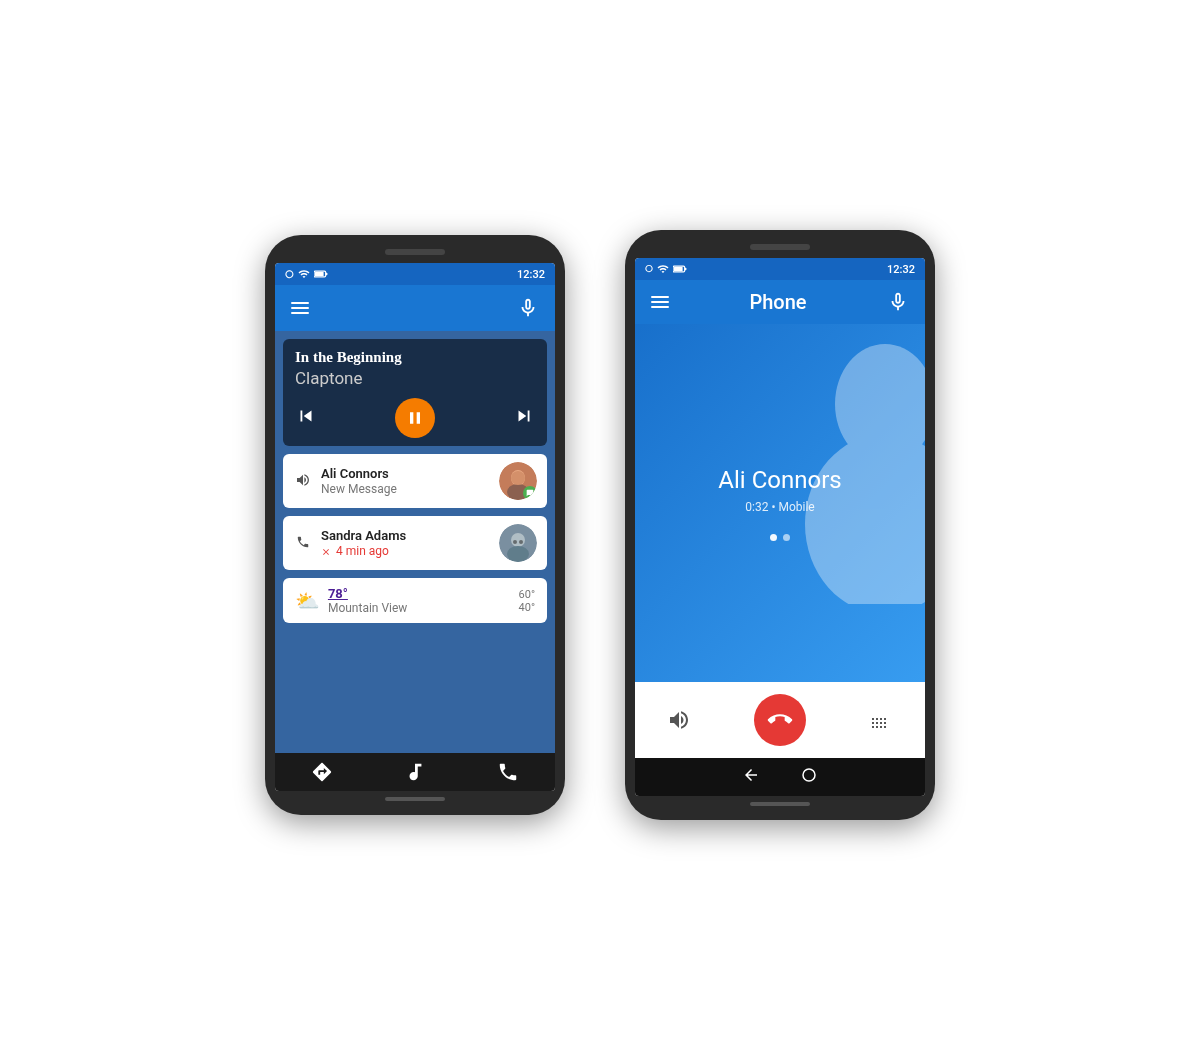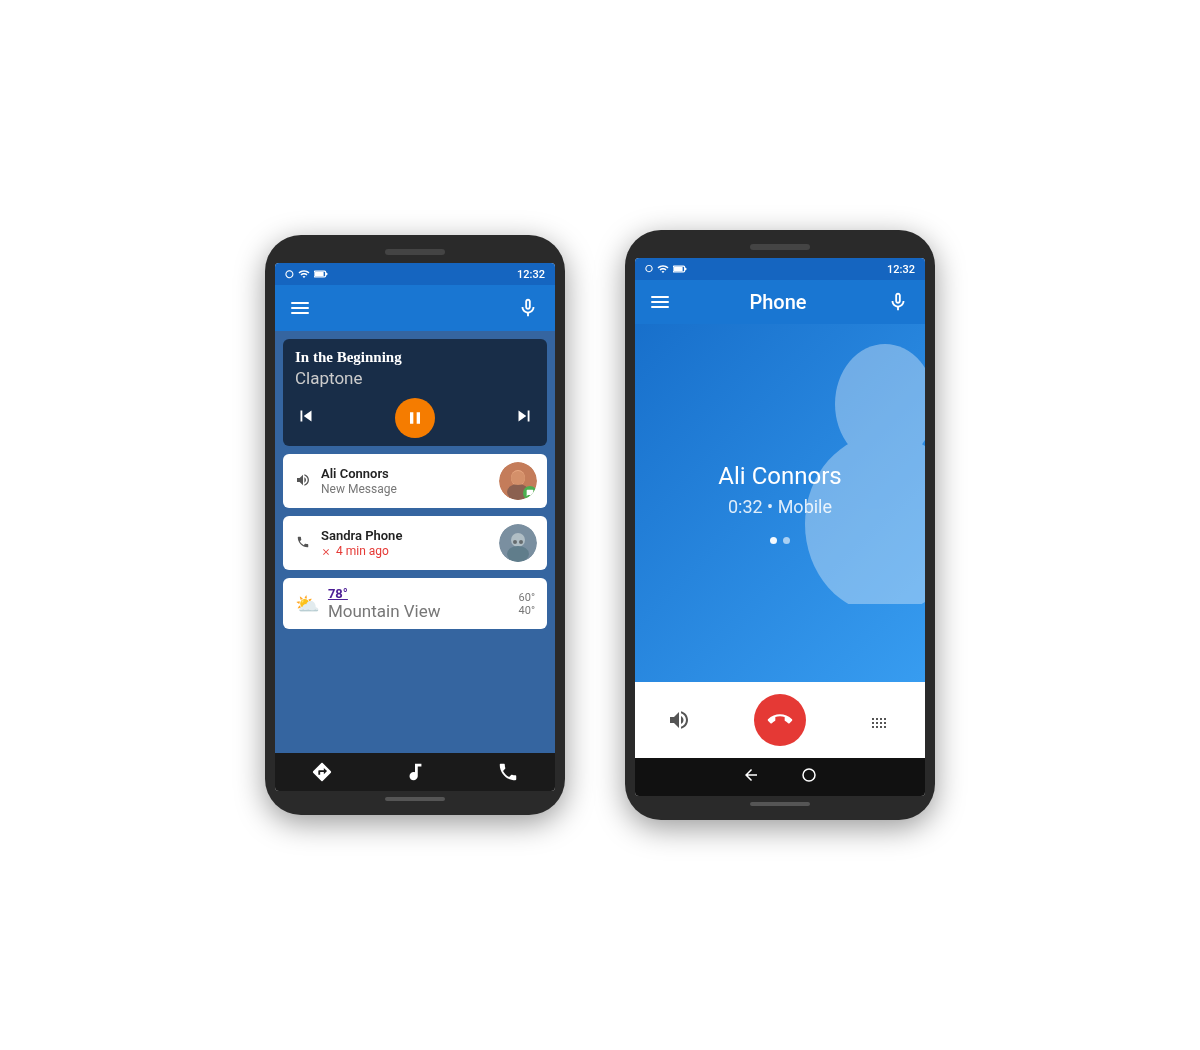--- a/index.html
+++ b/index.html
@@ -200,21 +200,21 @@
     .weather-text {
       flex: 1;
     }
     .weather-temp {
       font-size: 13px;
       font-weight: 700;
       color: #4c1d95;
       text-decoration: underline;
     }
     .weather-loc {
-      font-size: 17px;
+      font-size: 12px;
       color: #777;
     }
     .weather-range {
       text-align: right;
       font-size: 11px;
       color: #777;
     }
 
     
     .auto-nav {
@@ -277,21 +277,21 @@
       text-align: center;
     }
     .call-name {
       color: #fff;
       font-size: 24px;
       font-weight: 400;
       margin-bottom: 6px;
     }
     .call-duration {
       color: rgba(255,255,255,0.85);
-      font-size: 18px;
+      font-size: 12px;
     }
     .call-dots {
       position: relative;
       z-index: 2;
       display: flex;
       gap: 6px;
       margin-top: 20px;
     }
     .call-dot {
       width: 7px;
@@ -441,21 +441,21 @@
           </div>
         </div>
 
         <div class="notif-card">
           <div class="notif-icon">
             <svg width="14" height="14" viewBox="0 0 24 24" fill="#555">
                 <path d="M6.62 10.79c1.44 2.83 3.76 5.14 6.59 6.59l2.2-2.2c.27-.27.67-.36 1.02-.24 1.12.37 2.33.57 3.57.57.55 0 1 .45 1 1V20c0 .55-.45 1-1 1-9.39 0-17-7.61-17-17 0-.55.45-1 1-1h3.5c.55 0 1 .45 1 1 0 1.25.2 2.45.57 3.57.11.35.03.74-.25 1.02l-2.2 2.2z"></path>
               </svg>
           </div>
           <div class="notif-text">
-            <div class="notif-name">Sandra Phone</div>
+            <div class="notif-name">Sandra Adams</div>
             <div class="notif-sub missed">
               <svg width="10" height="10" viewBox="0 0 24 24" fill="#e53935" style="vertical-align:middle;margin-right:2px">
                   <path d="M19 6.41L17.59 5 12 10.59 6.41 5 5 6.41 10.59 12 5 17.59 6.41 19 12 13.41 17.59 19 19 17.59 13.41 12z"></path>
                 </svg>
               <span>4 min ago</span>
             </div>
           </div>
           <div class="notif-avatar">
             <svg viewBox="0 0 38 38" width="38" height="38">
               <circle cx="19" cy="19" r="19" fill="#7a8fa0"></circle>

